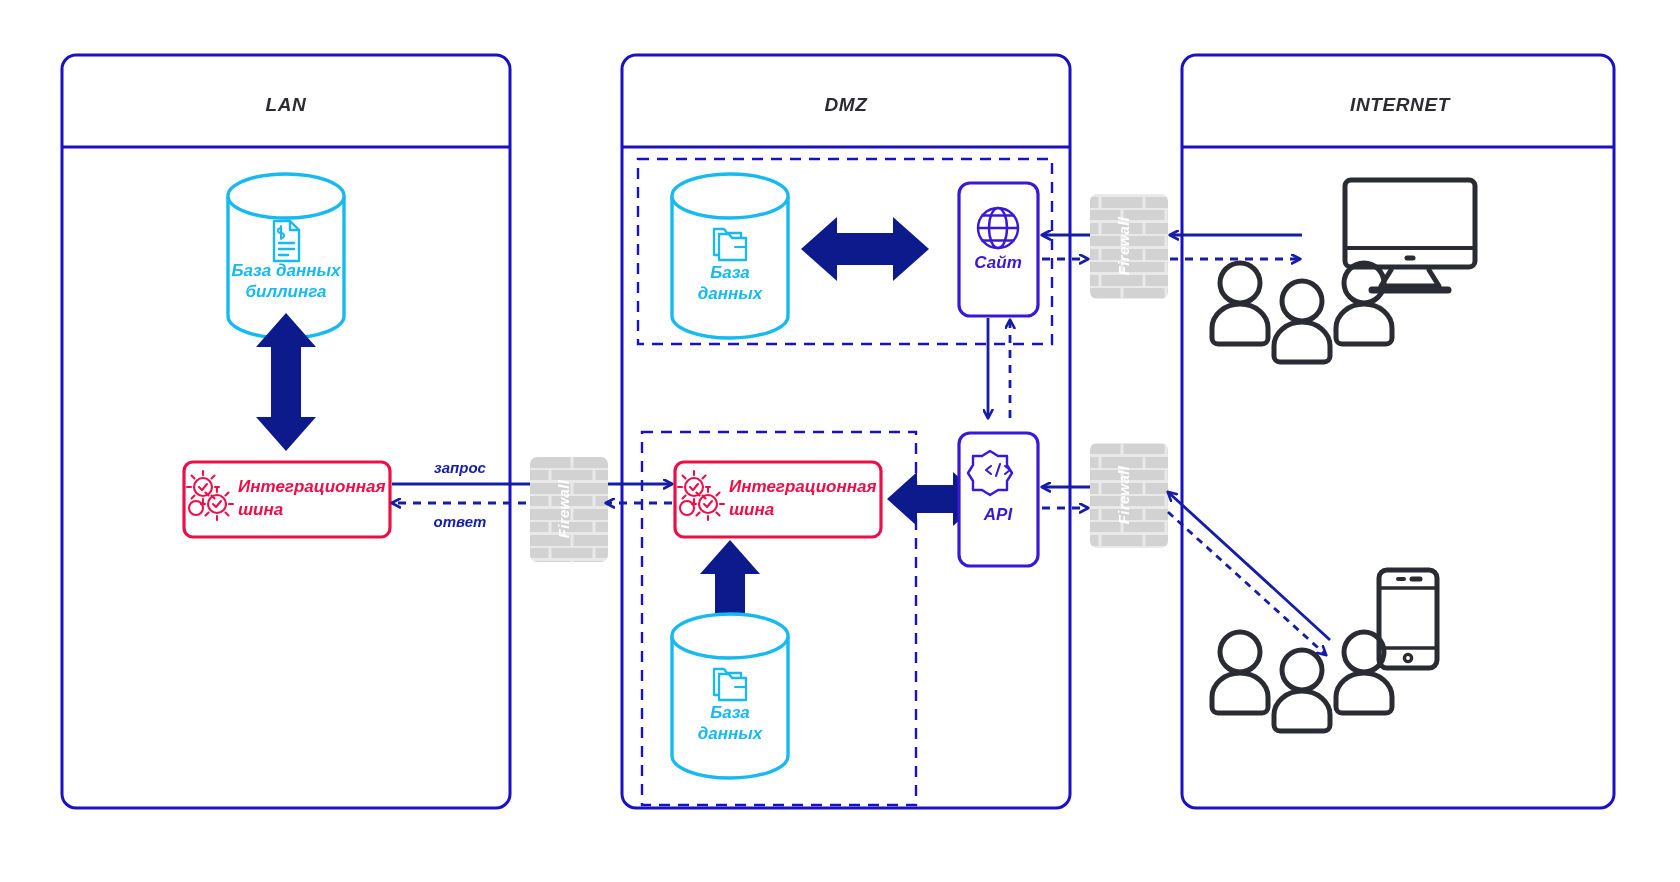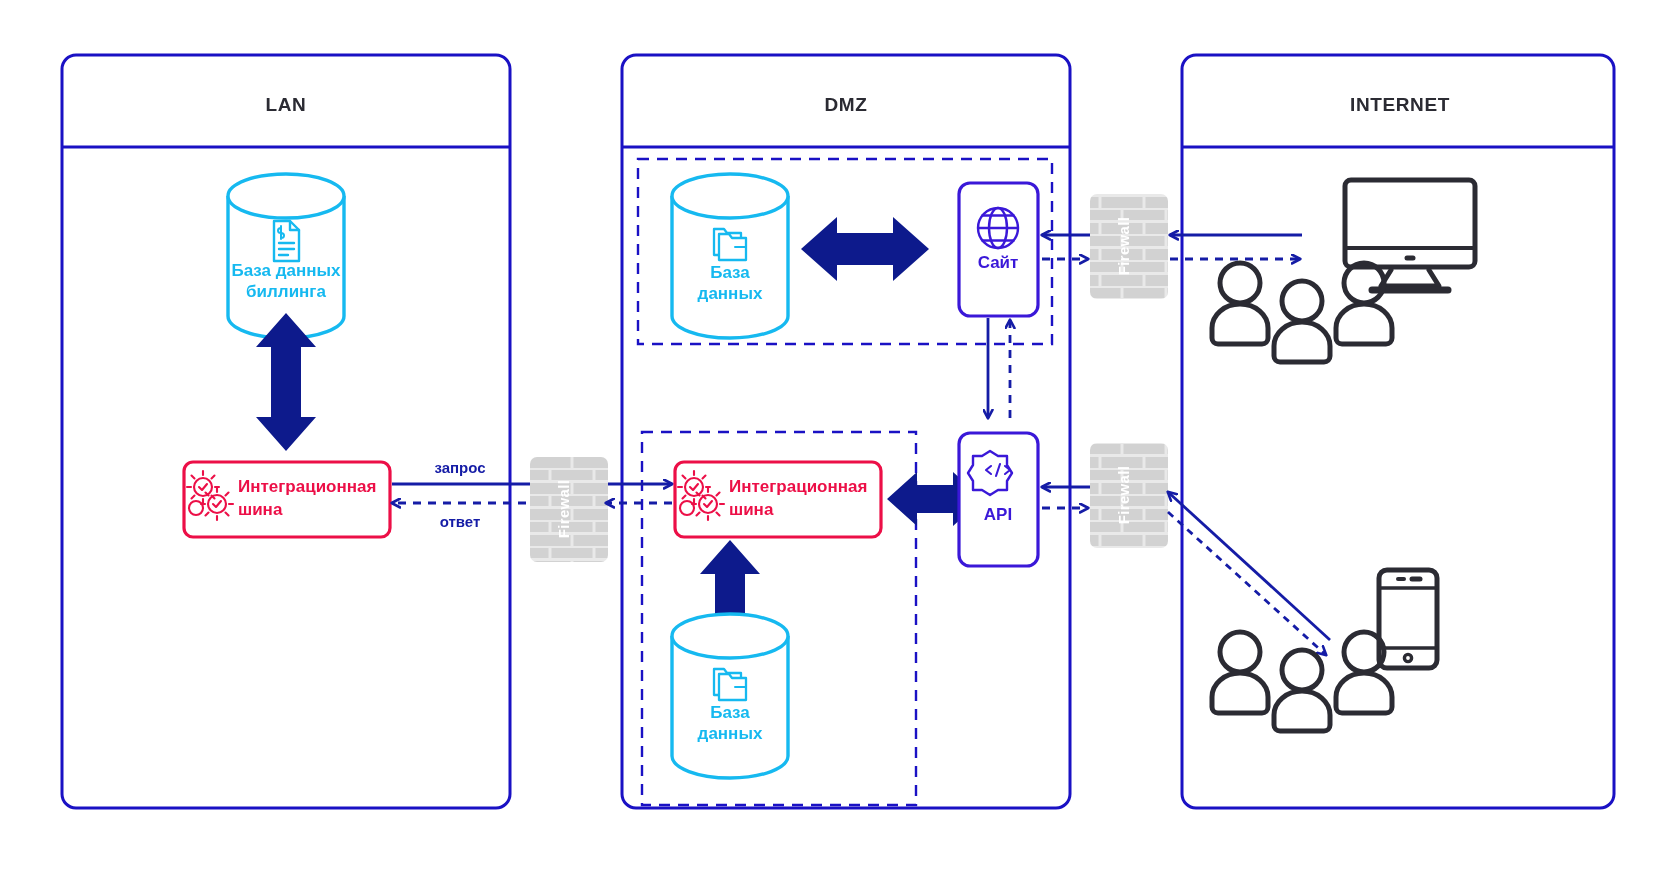--- a/index.html
+++ b/index.html
@@ -1,18 +1,18 @@
 <!DOCTYPE html>
 <html><head>
 <meta charset="utf-8">
 <style>
   html,body{margin:0;padding:0;background:#ffffff;}
   body{width:1680px;height:882px;overflow:hidden;
        font-family:"Liberation Sans","DejaVu Sans",sans-serif;}
-  #stage{position:relative;width:1539px;height:882px;}
+  #stage{position:relative;width:1539px;height:882px;font-style:italic;}
   svg#diagram{position:absolute;left:0;top:0;width:1680px;height:882px;}
   .zone-title{font-size:19px;font-weight:700;fill:#2b2b33;letter-spacing:.6px;}
   .node-label{font-size:17px;font-weight:700;}
   .node-label.cyan{fill:#16b9f0;}
   .node-label.violet{fill:#3a18d8;}
   .node-label.crimson{fill:#ec0f47;}
   .edge-label{font-size:15px;font-weight:700;fill:#151ca6;}
   .fw-label{font-size:15px;font-weight:700;fill:#ffffff;letter-spacing:.3px;}
 </style>
 </head>

